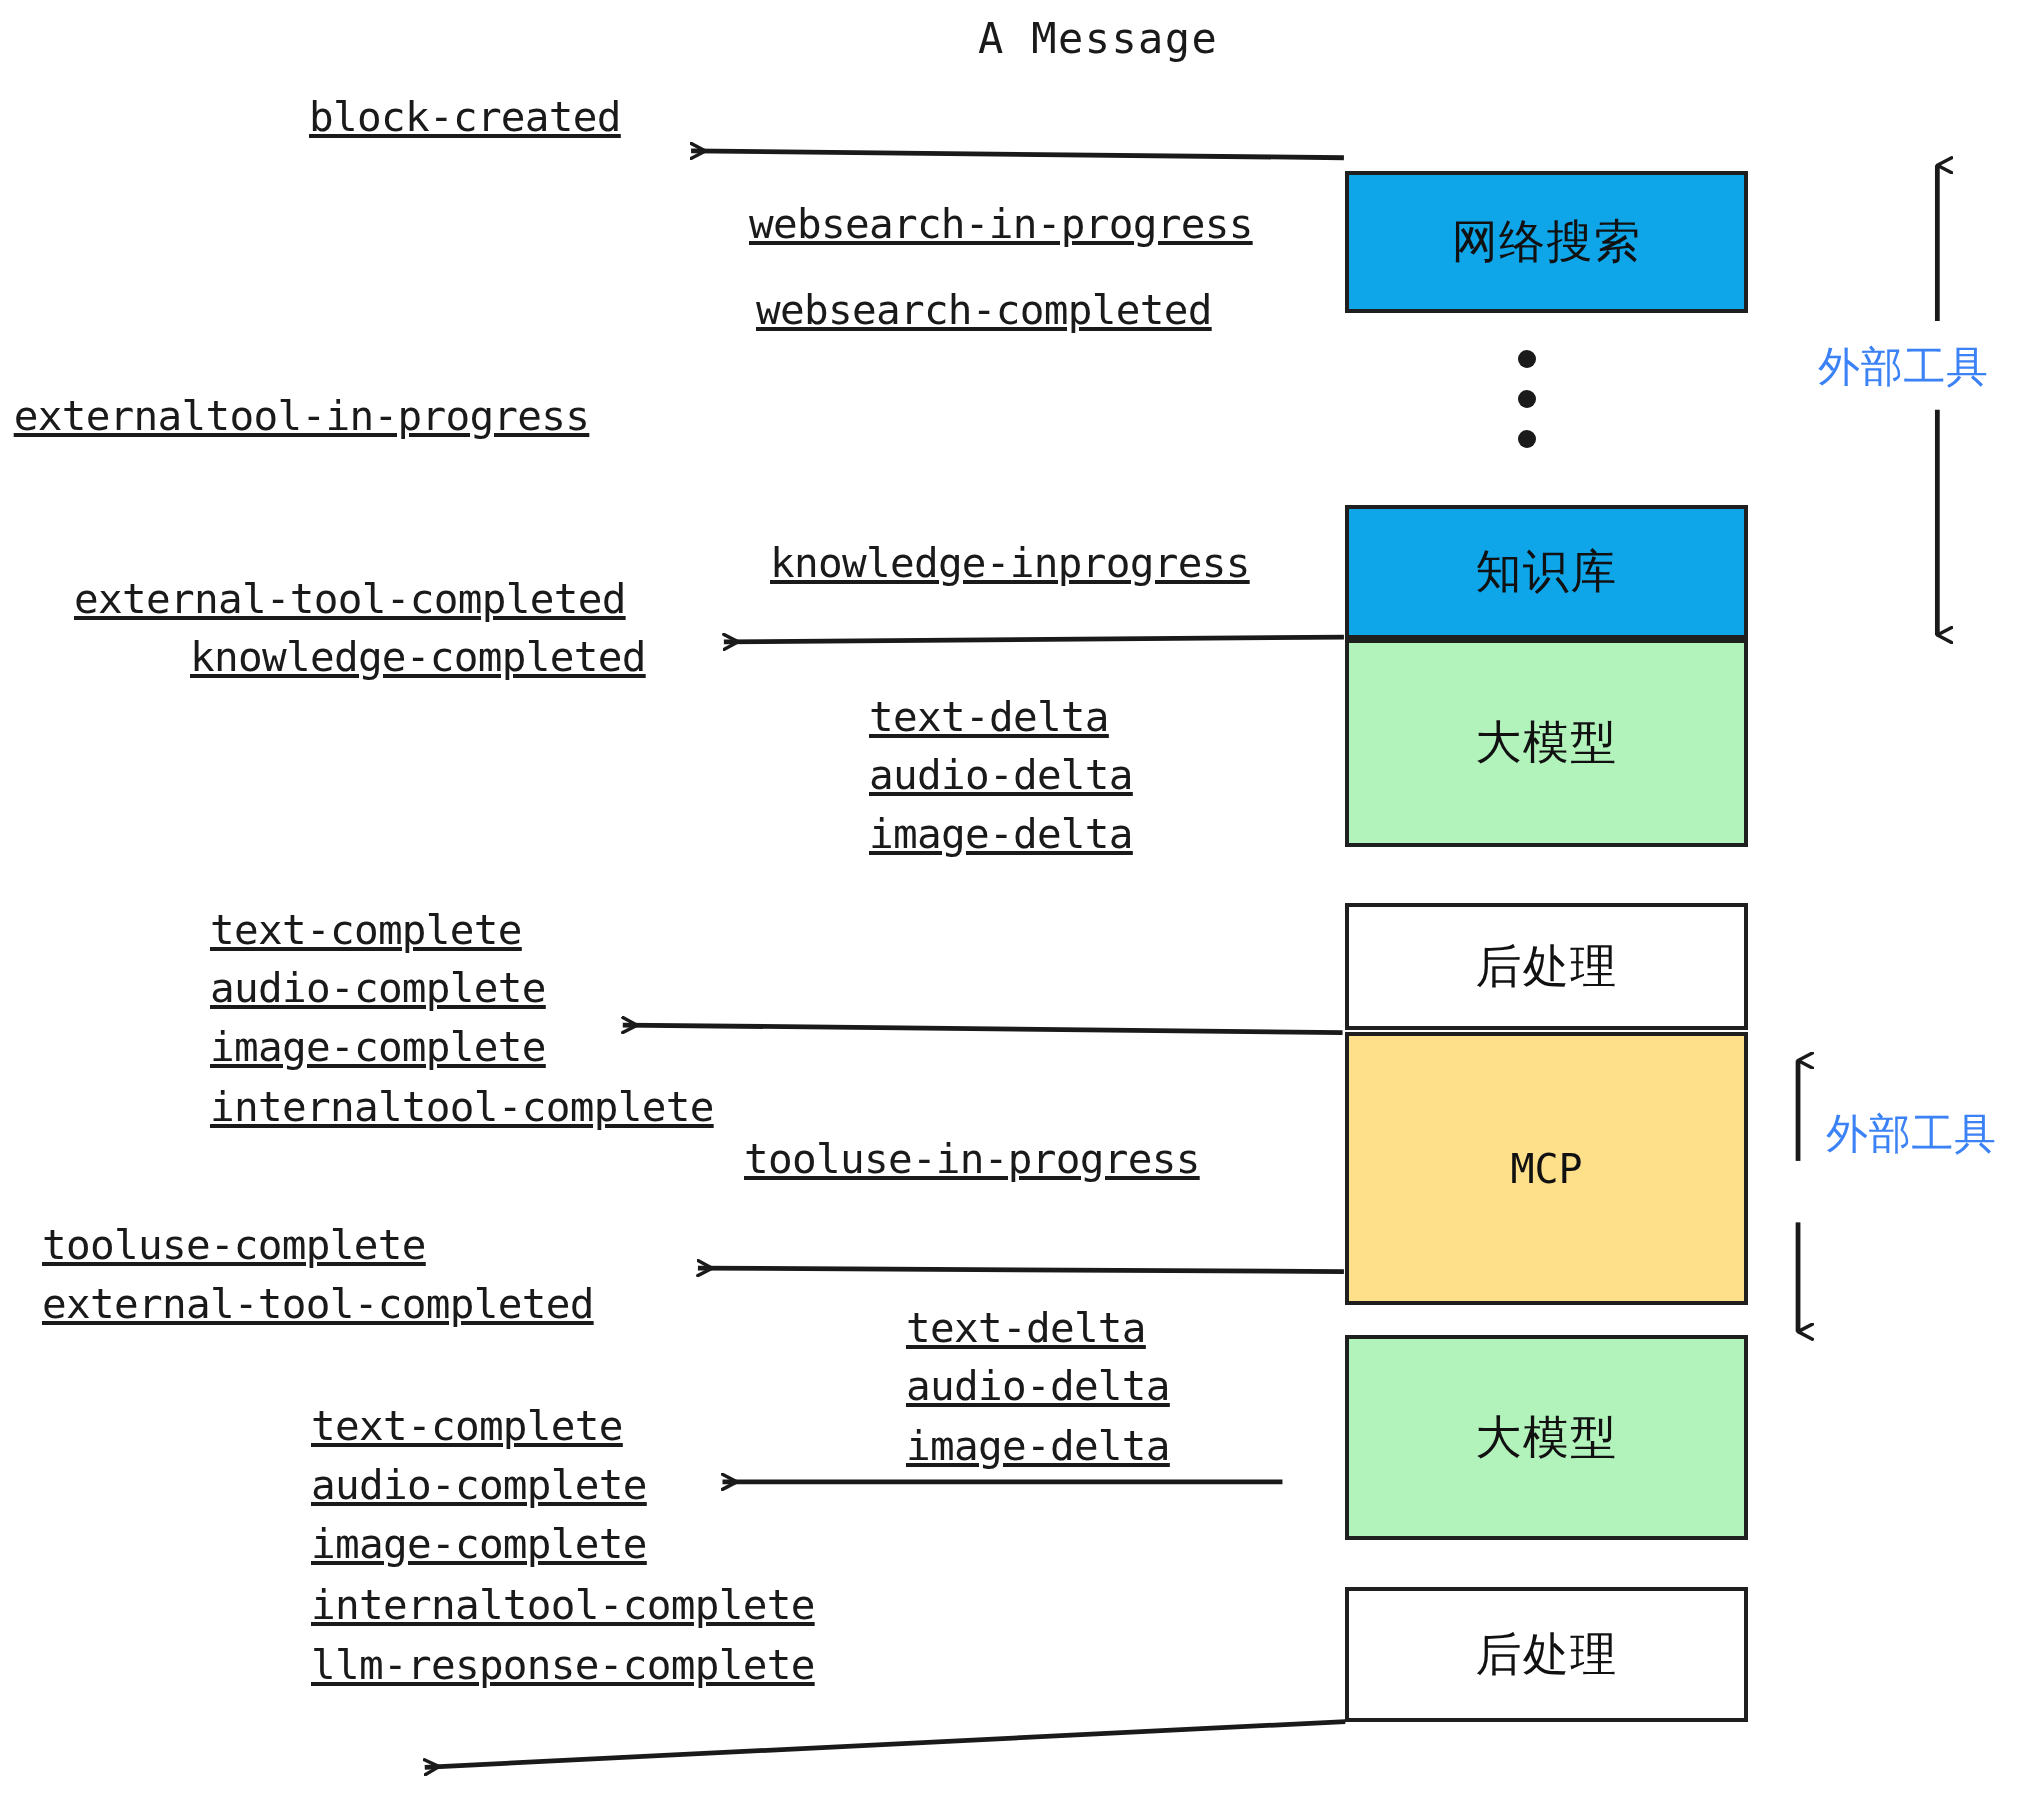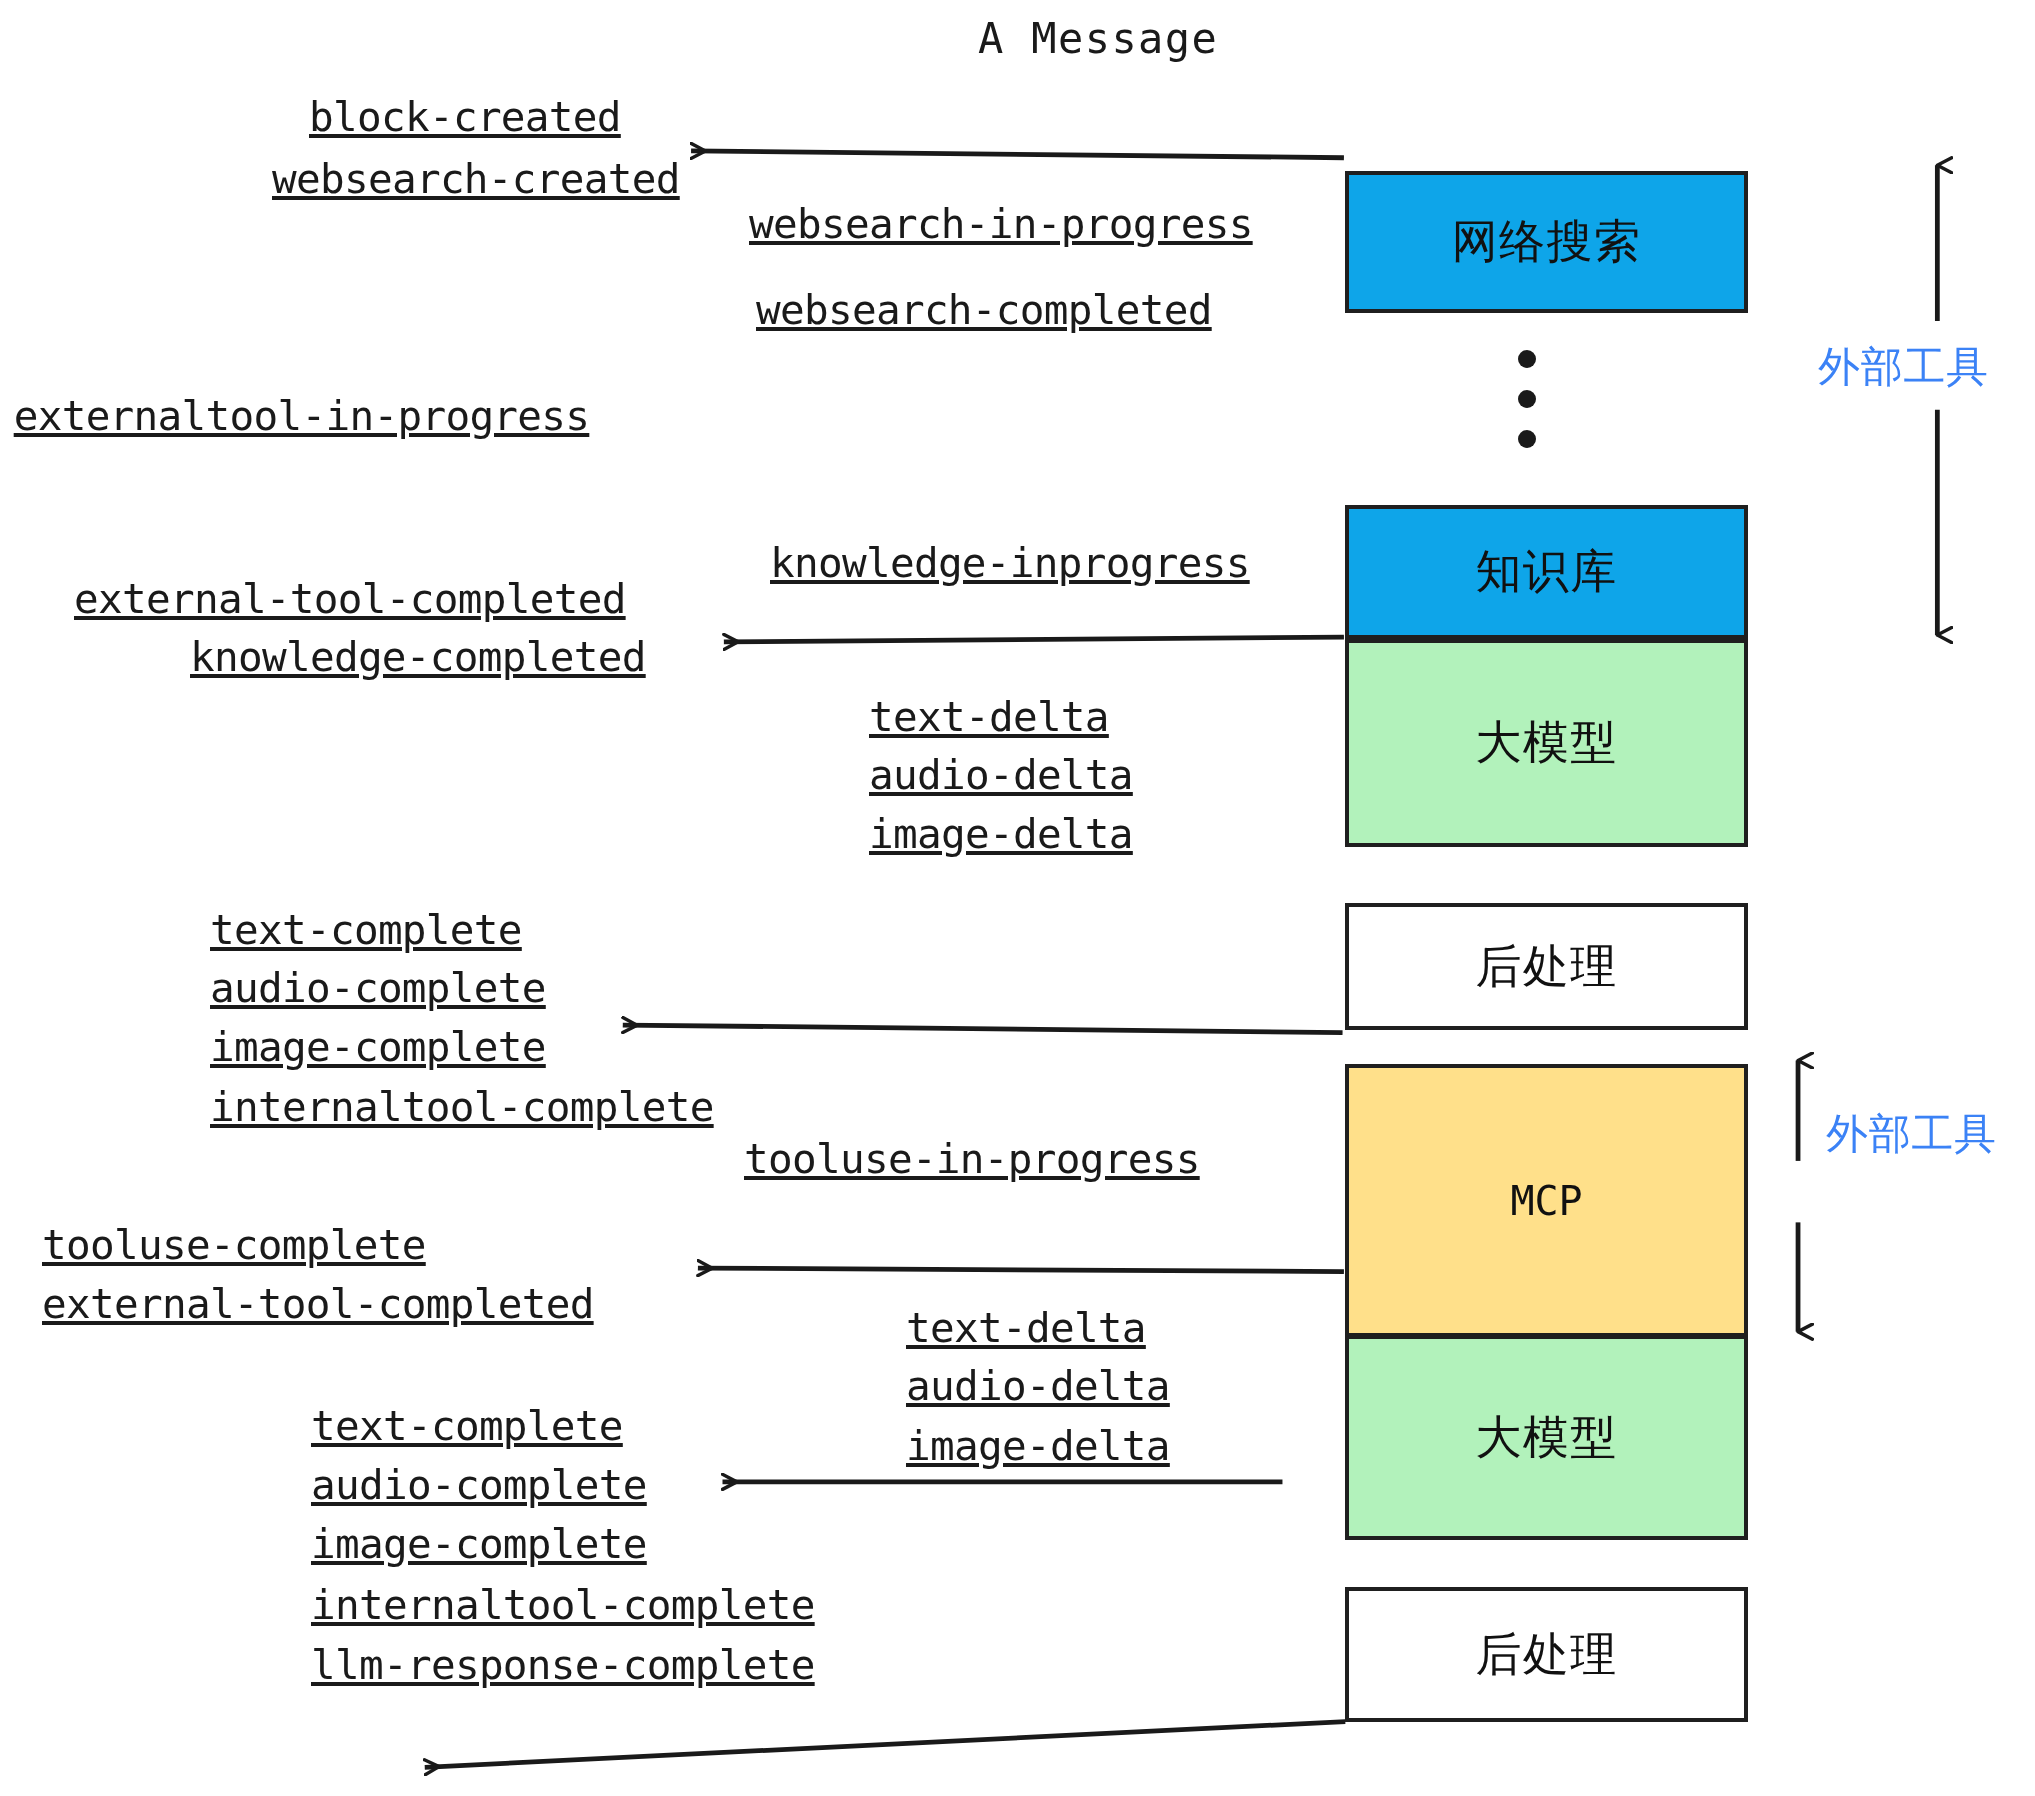--- a/index.html
+++ b/index.html
@@ -56,21 +56,21 @@
     display: flex;
     align-items: center;
     justify-content: center;
     font-family: "DejaVu Sans", "Liberation Sans", sans-serif;
     font-size: 46px;
     color: #111111;
     letter-spacing: 1.4px;
   }
   .node.pink   { background: #0ea5e9; }
   .node.green  { background: #b2f2bb; }
-  .node.yellow { background: #ffe08a; margin-top: 32px; }
+  .node.yellow { background: #ffe08a; }
   .node.white  { background: #ffffff; }
   .node.mcp {
     font-family: "DejaVu Sans Mono", "Liberation Mono", monospace;
     font-size: 40px;
     letter-spacing: 0px;
   }
   
   .side-label {
     position: absolute;
     font-family: "DejaVu Sans", "Liberation Sans", sans-serif;
@@ -163,21 +163,20 @@
   <div class="dots" style="left:1518px; top:350px;">
     <span class="dot"></span>
     <span class="dot"></span>
     <span class="dot"></span>
   </div>
 
   <div class="side-label" style="left:1818px; top:339px;">外部工具</div>
   <div class="side-label" style="left:1826px; top:1106px;">外部工具</div>
 
   <div class="evt" style="left:309px; top:97px;">block-created</div>
-  <div class="evt" style="left:272px; top:159px;">websearch-created</div>
   <div class="evt" style="left:756px; top:290px;">websearch-completed</div>
   <div class="evt" style="left:749px; top:204px;">websearch-in-progress</div>
   <div class="evt" style="left:13.7px; top:396px;">externaltool-in-progress</div>
 
   <div class="evt" style="left:770px; top:543px;">knowledge-inprogress</div>
   <div class="evt" style="left:74px; top:579px;">external-tool-completed</div>
   <div class="evt" style="left:190px; top:637px;">knowledge-completed</div>
 
   <div class="evt" style="left:869px; top:697px;">text-delta</div>
   <div class="evt" style="left:869px; top:755px;">audio-delta</div>

